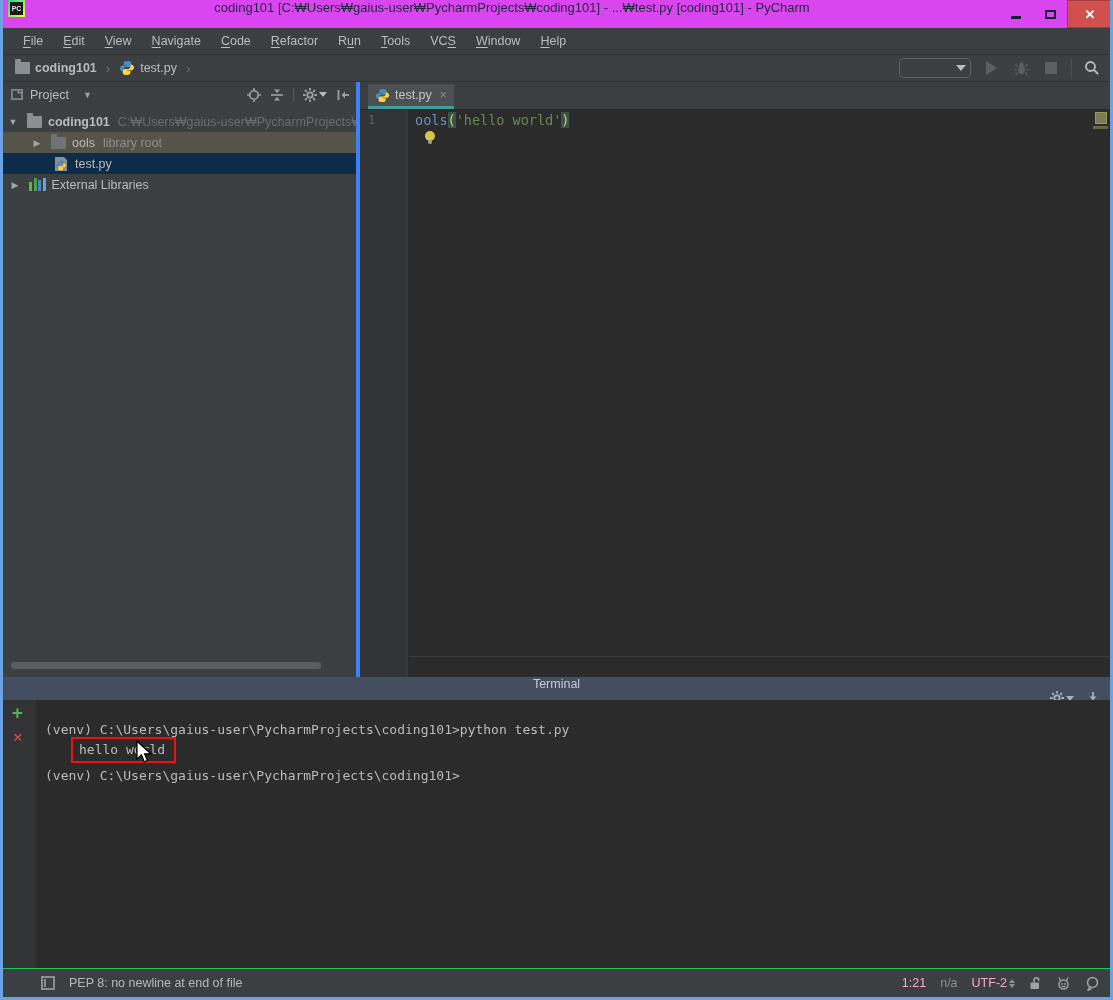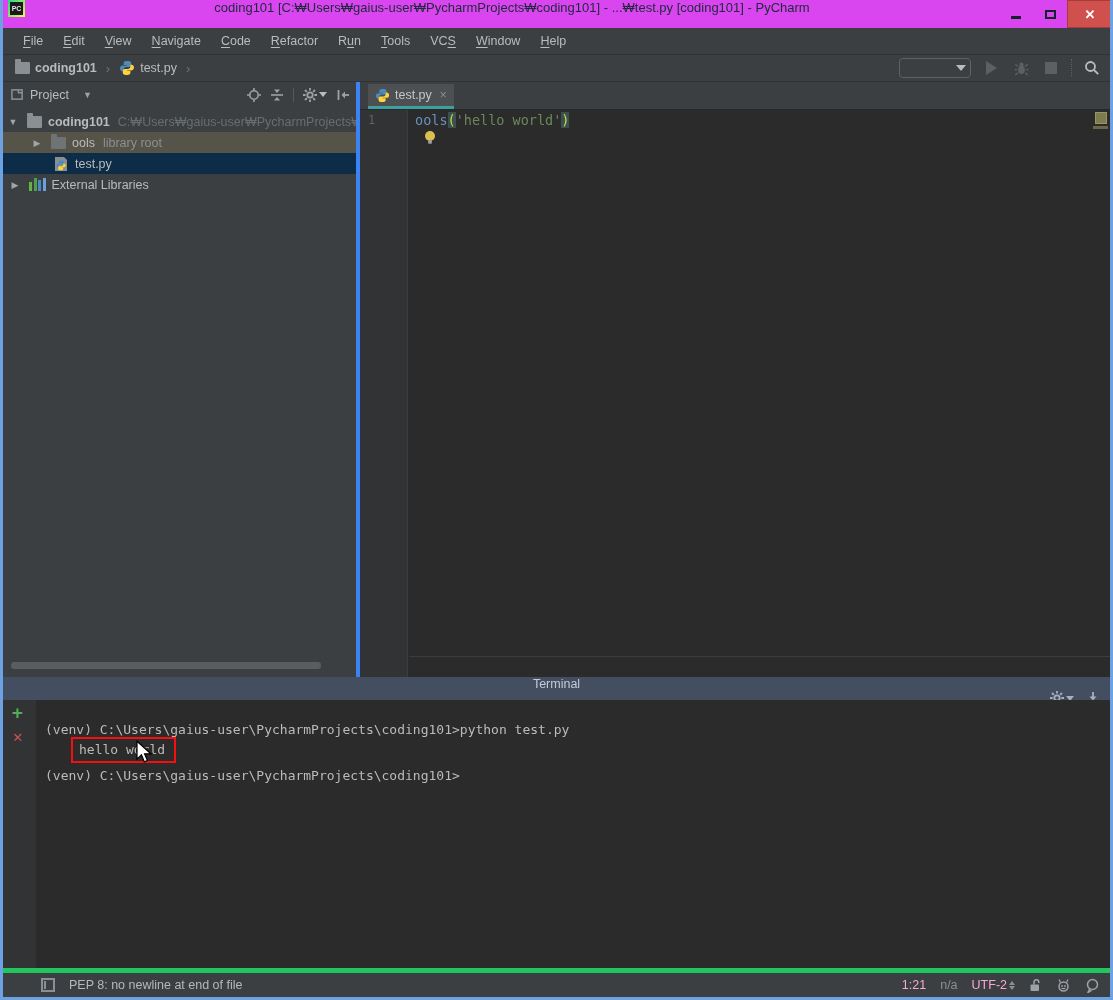--- a/index.html
+++ b/index.html
@@ -80,21 +80,21 @@
   .terminal-title { font-size:12.5px; color:#c4cbd6; }
   .th-actions { margin-left:auto; display:flex; align-items:center; gap:12px; }
   .terminal-content { height:268px; background:#2b2b2b; position:relative; flex-shrink:0; font-family:"DejaVu Sans Mono", monospace; font-size:13px; color:#bbbbbb; }
   .term-gutter { position:absolute; left:0; top:0; bottom:0; width:33px; background:#313335; }
   .term-plus { position:absolute; left:9px; top:4px; color:#52b054; font-size:18px; font-weight:bold; line-height:18px; }
   .term-x { position:absolute; left:10px; top:29px; color:#c75450; font-size:16px; font-weight:bold; line-height:16px; }
   .term-line { position:absolute; left:42px; white-space:pre; }
   .hello-box { position:absolute; left:36px; top:37px; border:2px solid #f50f0f; padding:3px 9px 4px 6px;margin-left:32px; }
   .mouse-cursor { position:absolute; left:131px; top:40px; }
   
-  .statusbar { height:29px; background:#3c3f41; border-top:5px solid #22c55e; display:flex; align-items:center; padding:0 10px 0 8px; flex-shrink:0; margin-top:auto; }
+  .statusbar { height:29px; background:#3c3f41; border-top:1px solid #22c55e; display:flex; align-items:center; padding:0 10px 0 8px; flex-shrink:0; margin-top:auto; }
   .sb-toggle { width:14px; height:14px; border:2px solid #8a8f93; margin:0 14px 0 30px; position:relative; }
   .sb-toggle::before { content:""; position:absolute; inset:1px; border-left:2px solid #8a8f93; }
   .sb-msg { font-size:12.5px; color:#b4b8bb; }
   .sb-right { margin-left:auto; display:flex; align-items:center; gap:14px; }
   .sb-item { font-size:12.5px; color:#f9a8d4; }
   .sb-dim { color:#8b8f92; }
   .enc-wrap { display:flex; align-items:center; gap:2px; }
   .spin { display:flex; flex-direction:column; gap:1px; }
   .spin i { width:0; height:0; border-left:3px solid transparent; border-right:3px solid transparent; display:block; }
   .spin .up { border-bottom:4px solid #8b8f92; }

